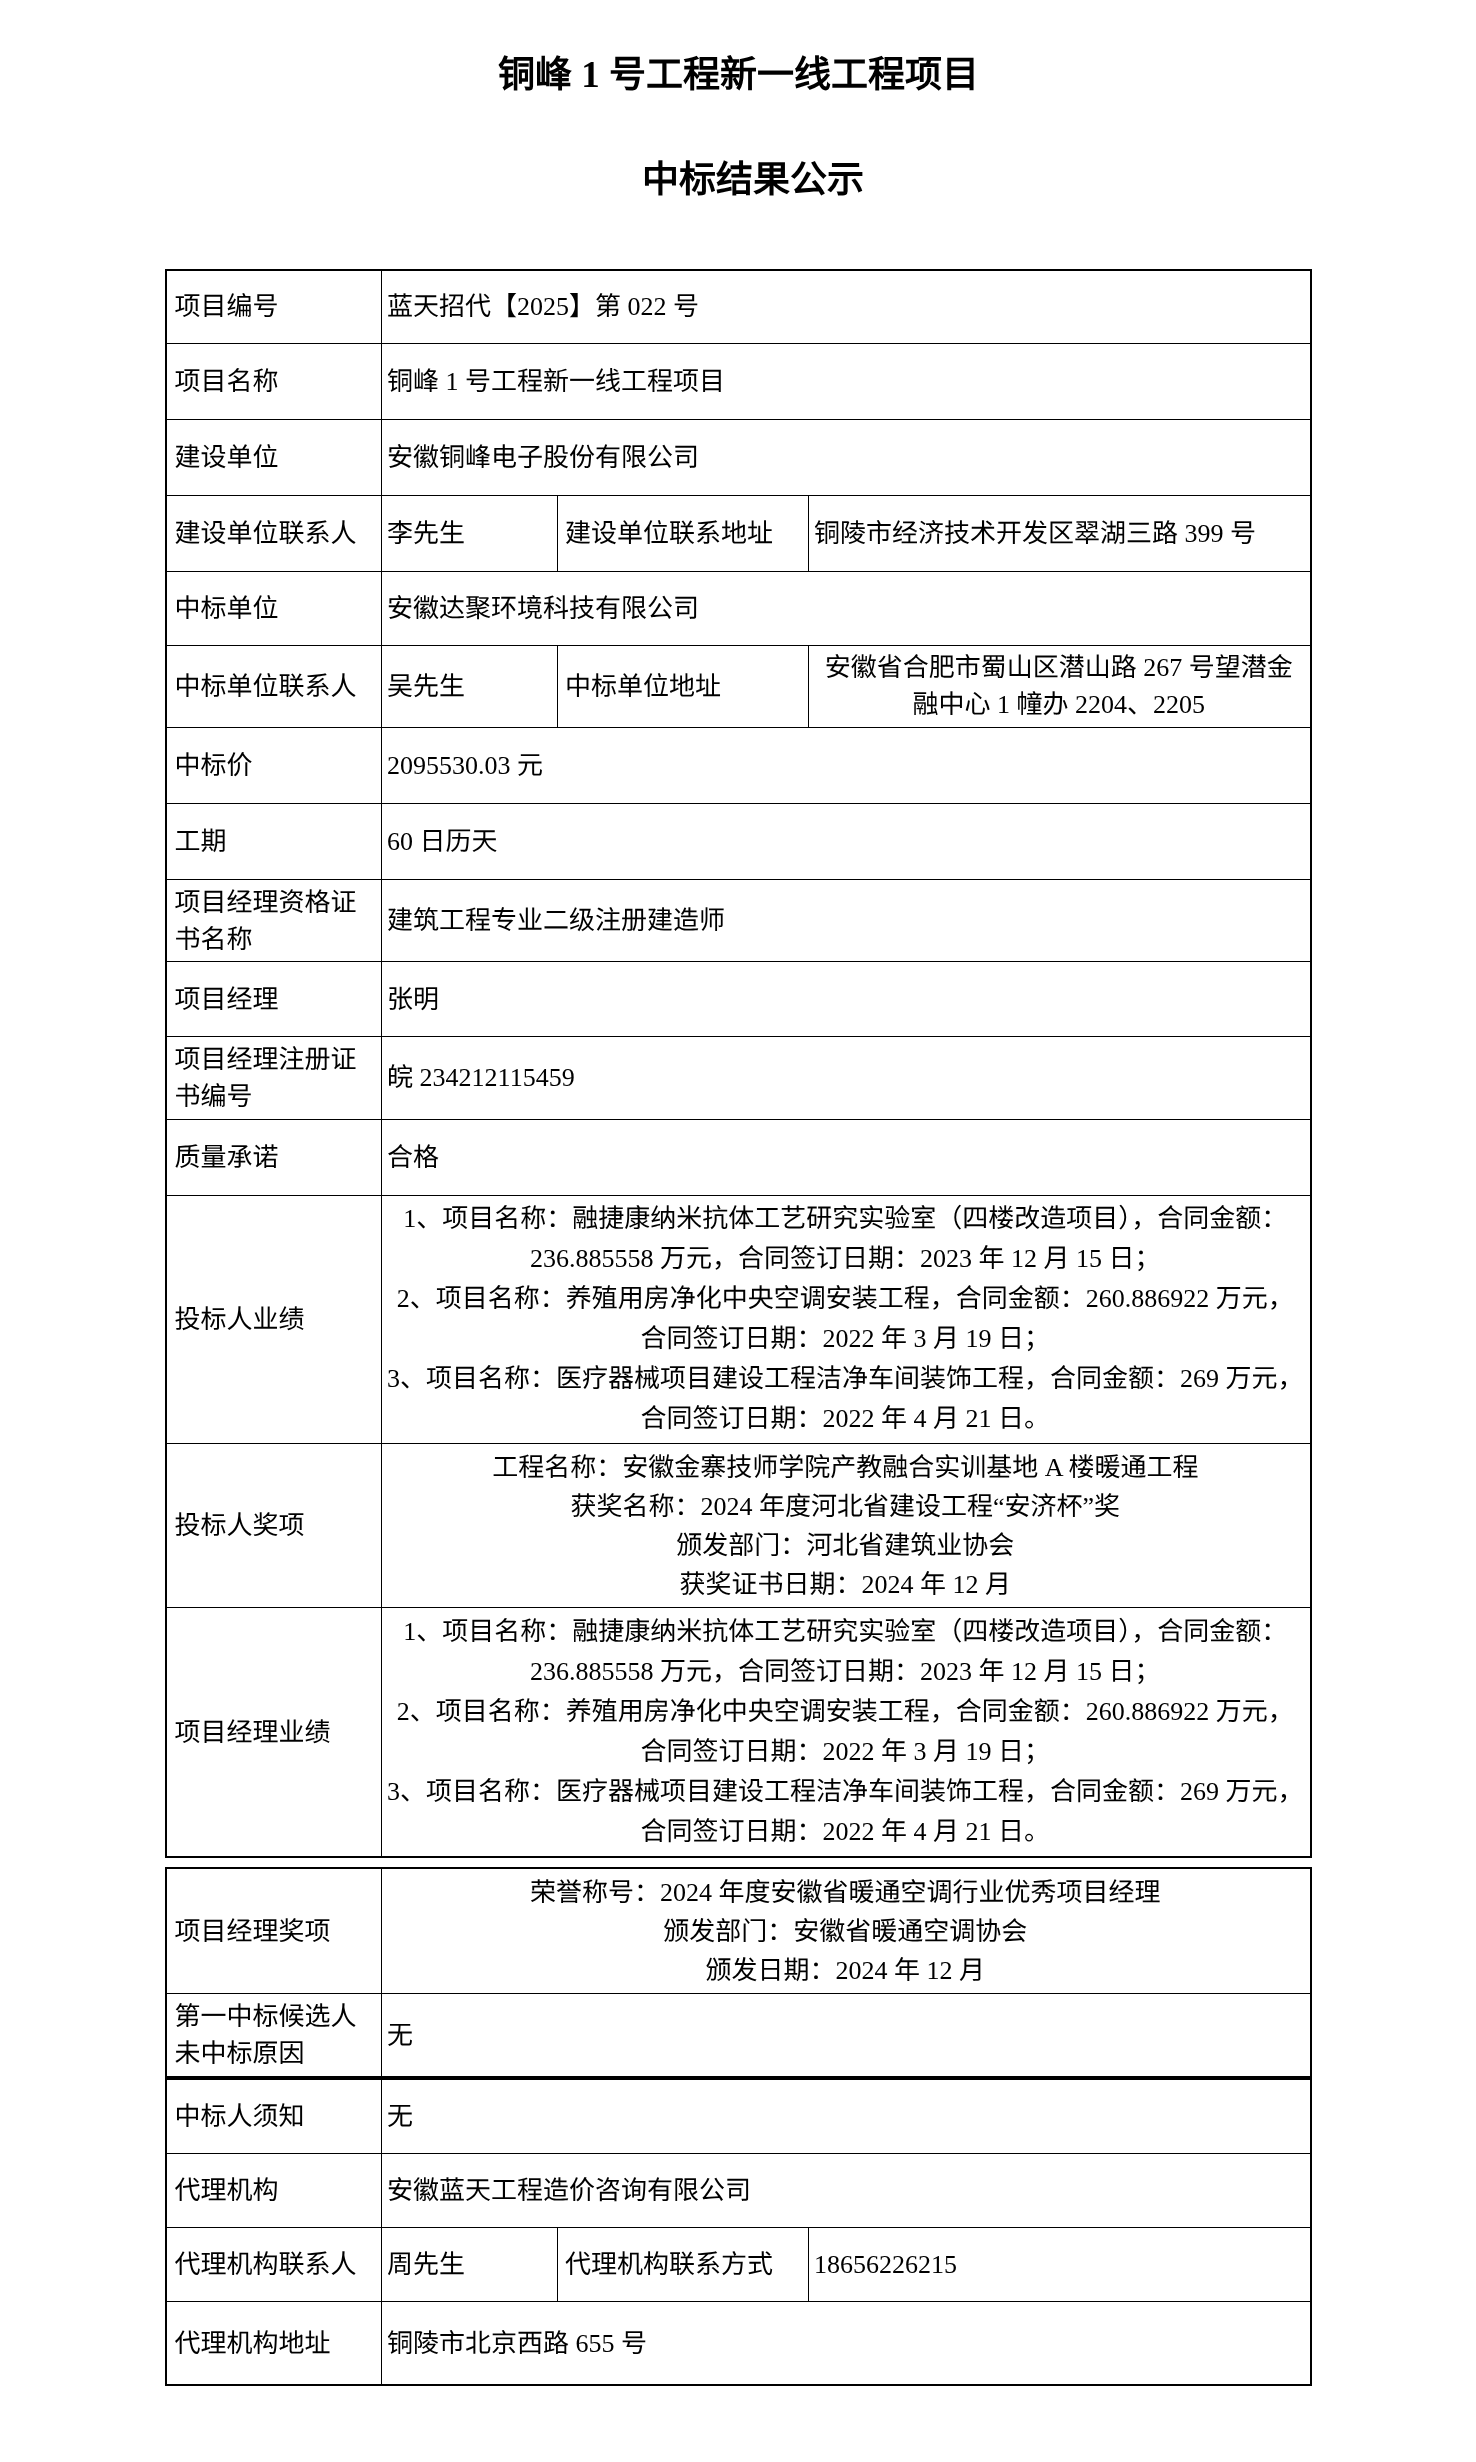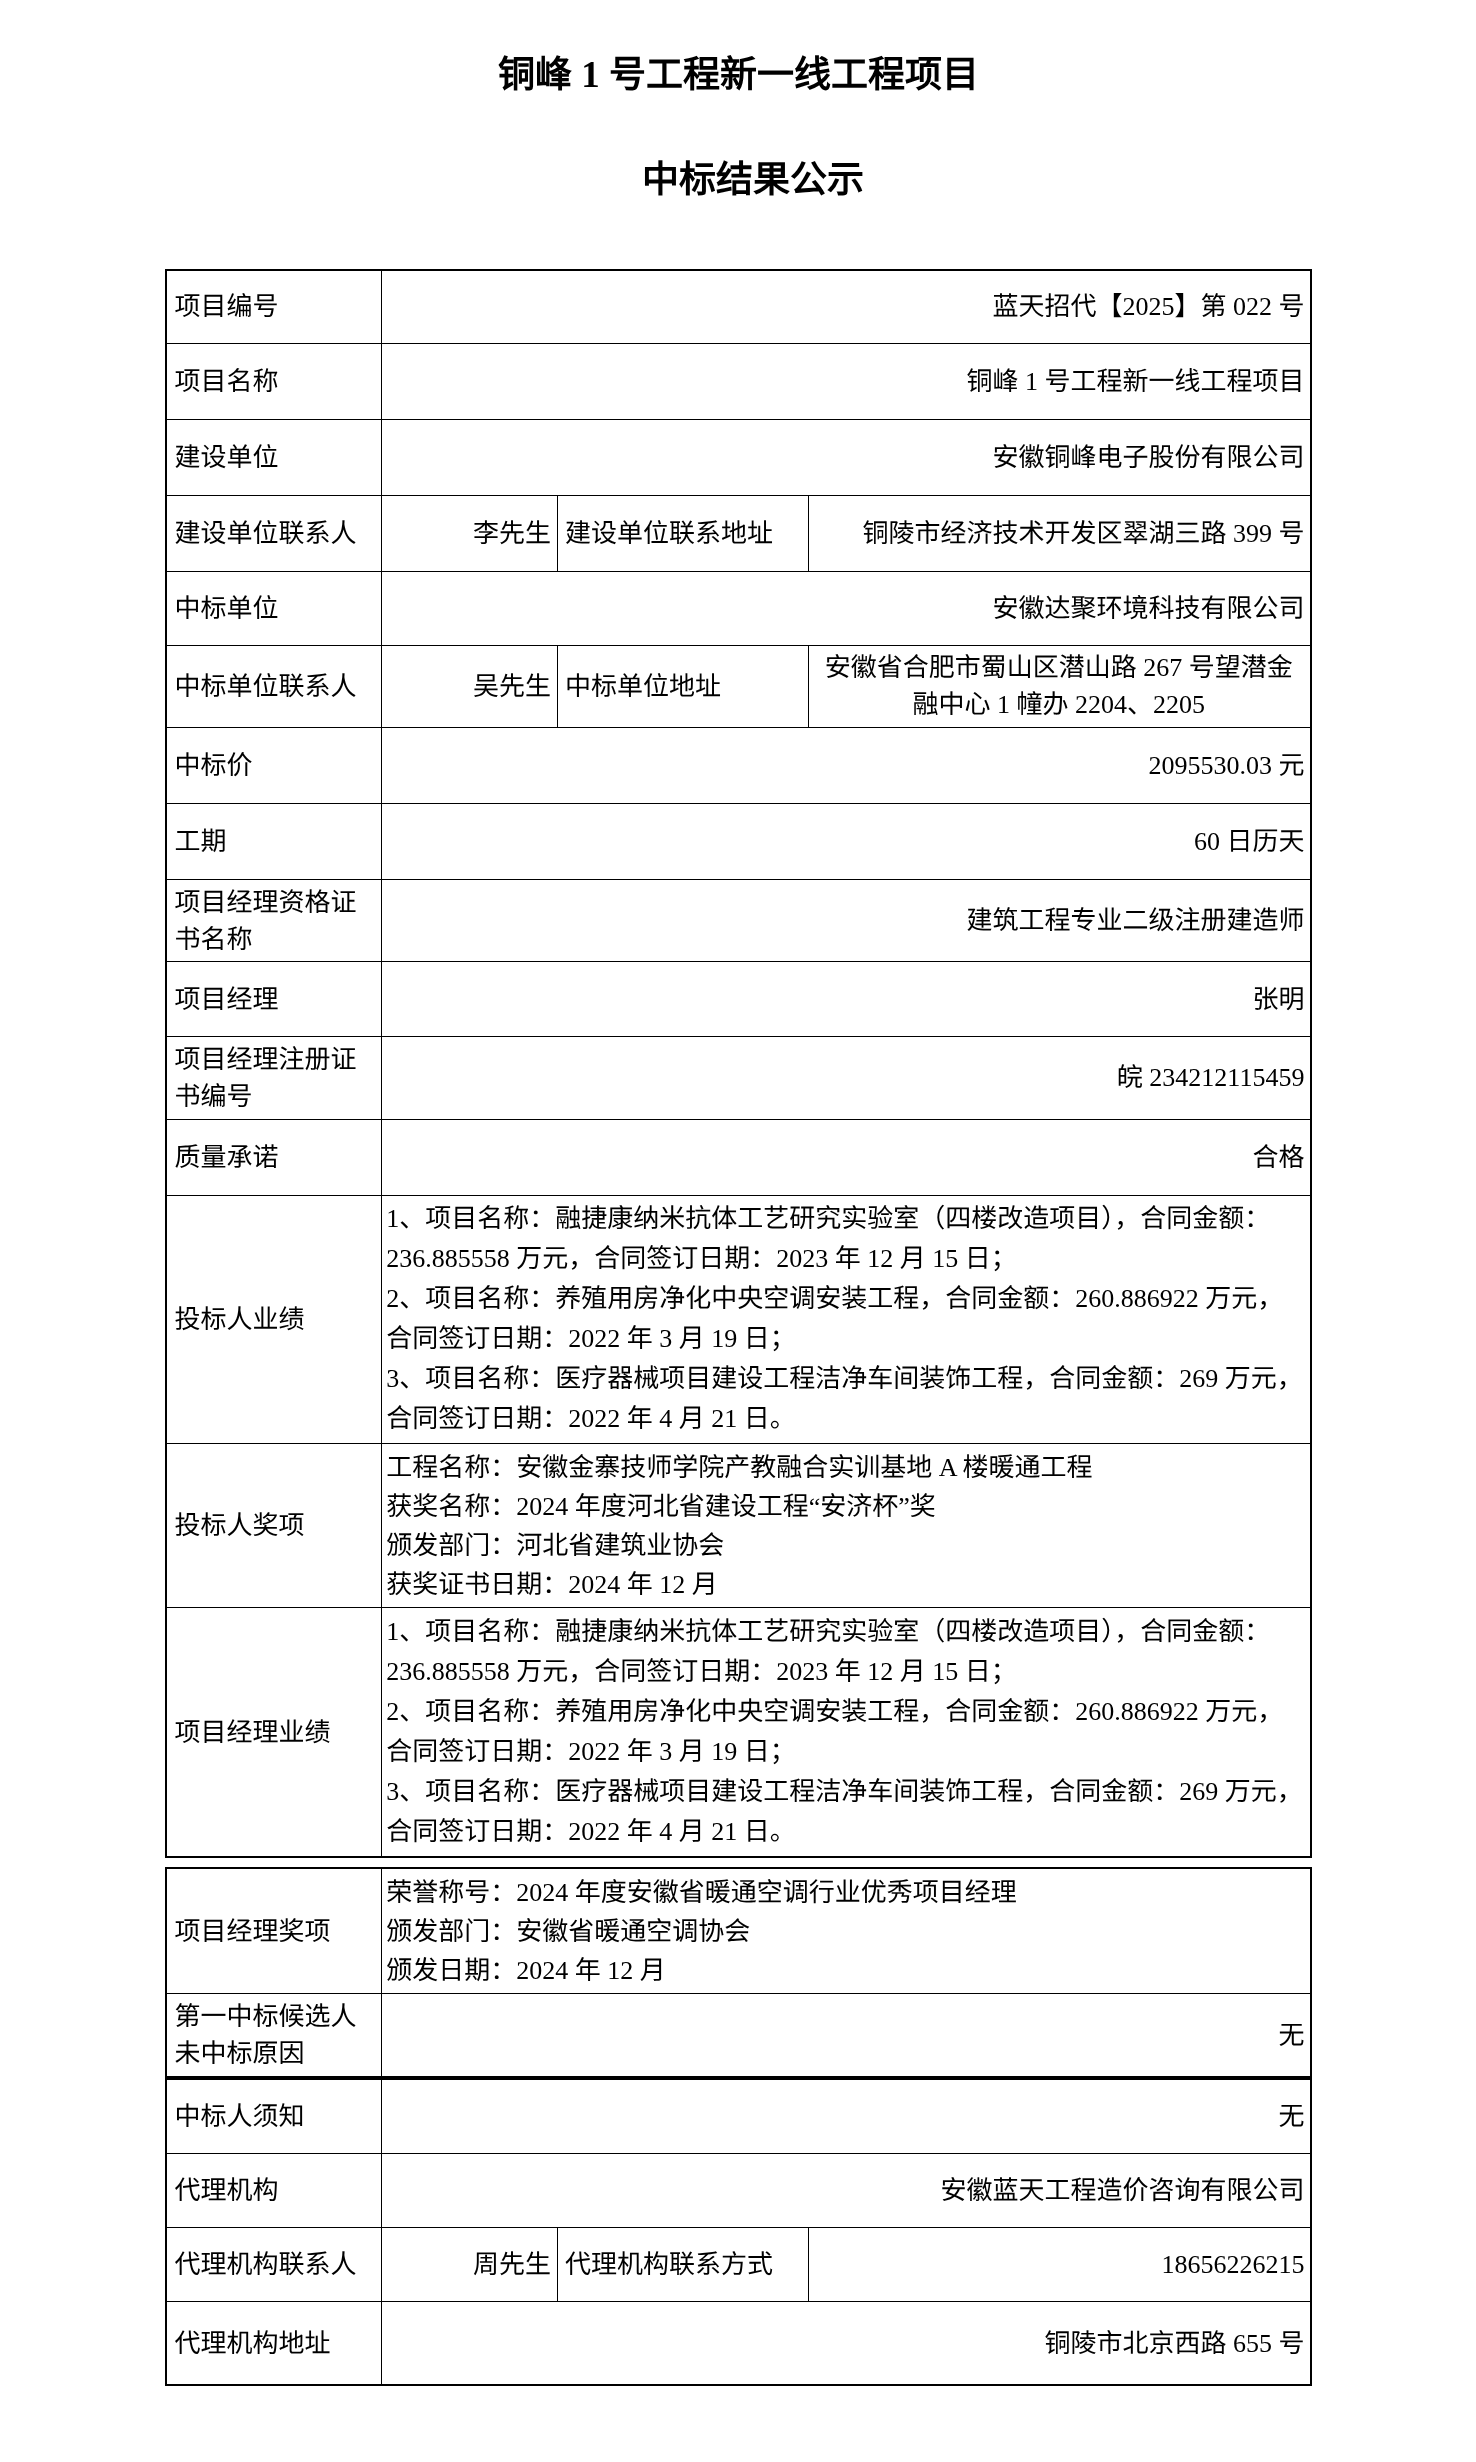--- a/index.html
+++ b/index.html
@@ -41,27 +41,27 @@
     vertical-align:middle;
     overflow:hidden;
   }
   table{border:2.8px solid #000;}
   td.lbl{
     text-align:left;
     padding:3.7px 7.4px;
     line-height:37px;
   }
   td.val{
-    text-align:right;
+    text-align:left;
     padding:3.7px 5.6px;
     line-height:37px;
     margin-top:28px;
   }
   td.content{
-    text-align:left;
+    text-align:center;
     padding:3.7px 5.6px 3.7px 4.7px;
   }
   td.content .para{line-height:40px;}
   td.content .line{line-height:39px;}
   td.addr{
     text-align:center;
     padding:3.7px 5.6px 3.7px 4.7px;
     line-height:37px;
   }
   tr.thick-top td{border-top-width:4.7px;}

